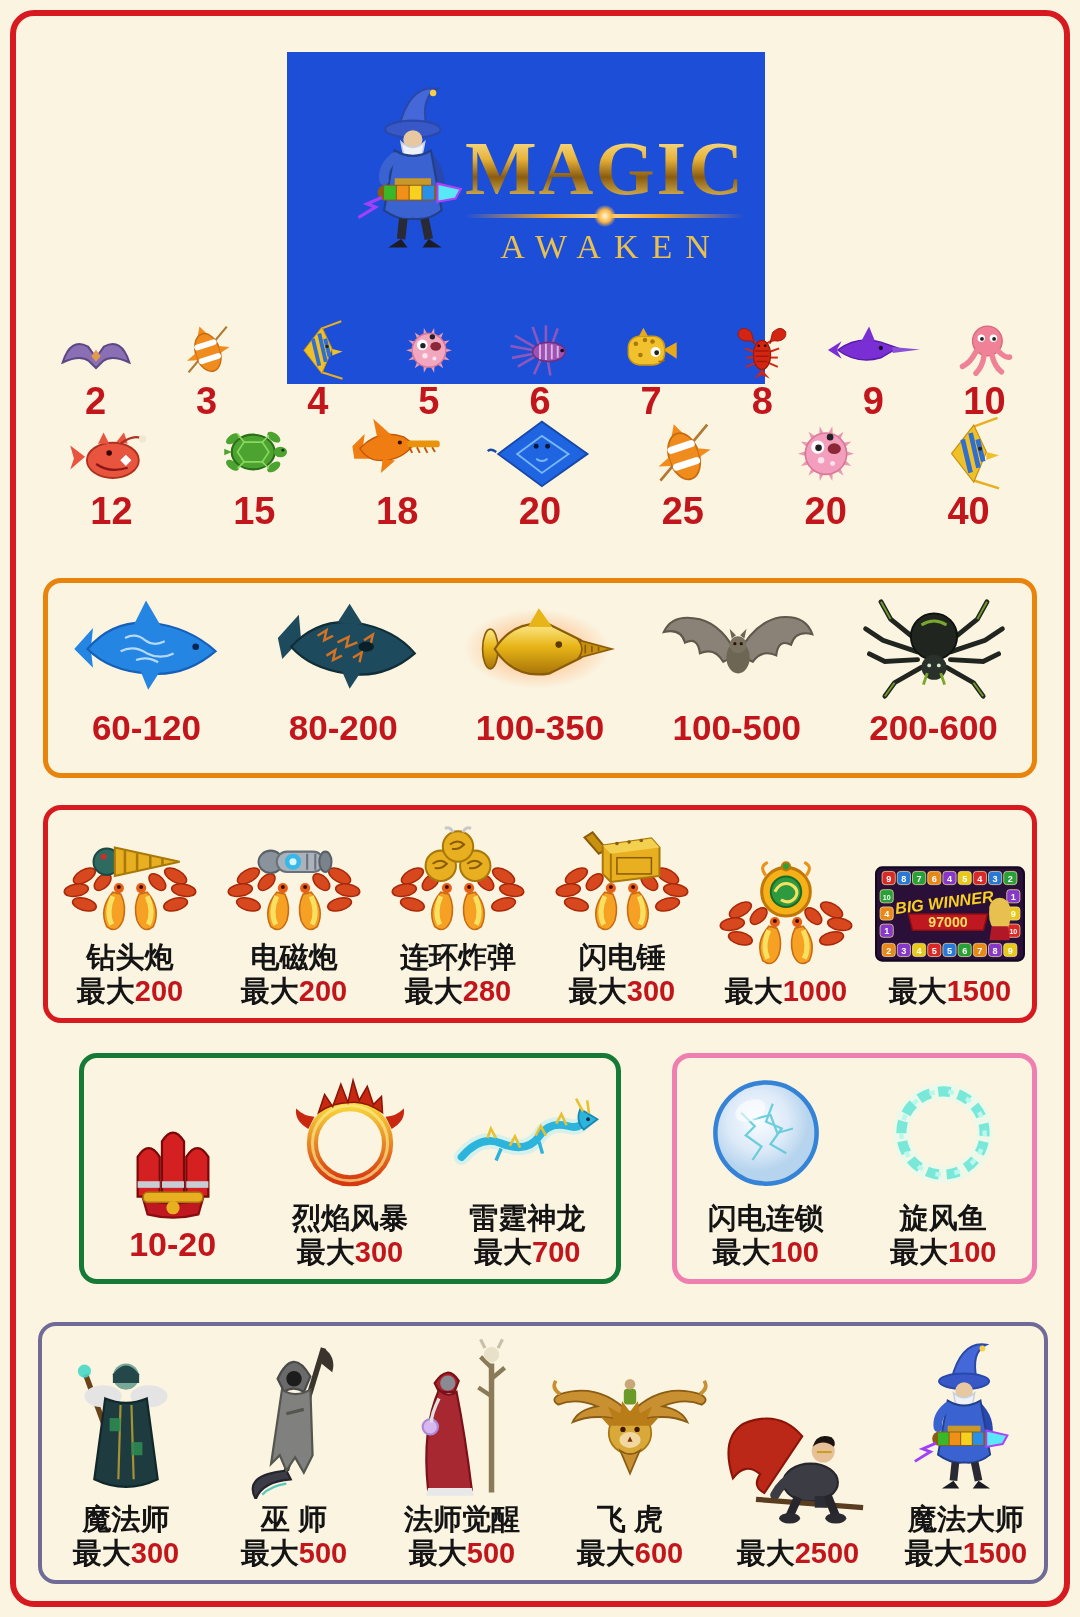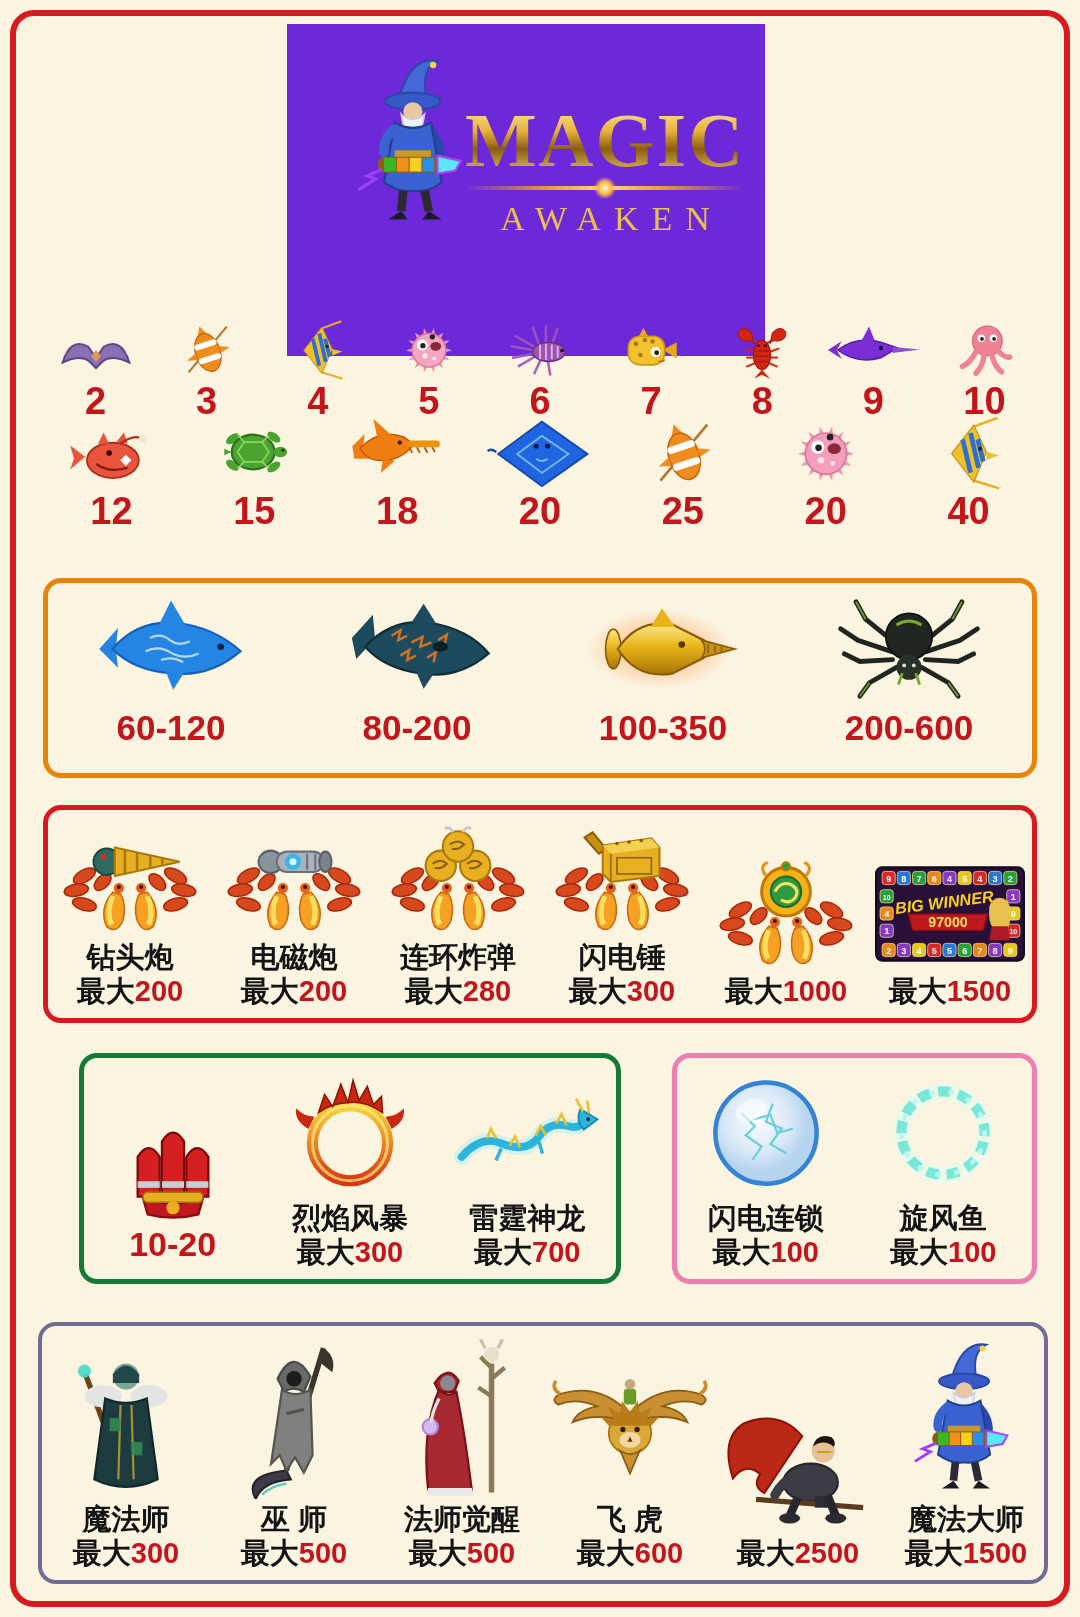--- a/index.html
+++ b/index.html
@@ -1,21 +1,21 @@
 <!DOCTYPE html>
 <html><head>
 <meta charset="utf-8">
 <style>
   html,body{margin:0;padding:0;background:#fbf4e1;}
   .page{position:relative;width:1080px;height:1617px;background:#fbf4e1;overflow:hidden;
         font-family:"Liberation Sans","DejaVu Sans",sans-serif;}
   .outer-border{position:absolute;left:10px;top:10px;right:10px;bottom:10px;
         border:6px solid #d71920;border-radius:24px;pointer-events:none;}
   
-  .banner{position:absolute;left:287px;top:24px;width:478px;height:332px;background:#6d28d9;}
+  .banner{position:absolute;left:287px;top:52px;width:478px;height:332px;background:#1d4ed8;}
   .wizard{position:absolute;left:48px;top:26px;width:160px;height:228px;}
   .logo{position:absolute;left:168px;top:78px;width:300px;text-align:center;}
   .logo-title{font-family:"Liberation Serif","DejaVu Serif",serif;font-weight:bold;
         font-size:76px;letter-spacing:2px;line-height:1;
         background:linear-gradient(180deg,#fdf0b0 0%,#e8b33a 38%,#8a5c10 62%,#f4d468 100%);
         -webkit-background-clip:text;background-clip:text;color:#e8b33a;-webkit-text-fill-color:transparent;}
   .logo-divider{position:relative;height:4px;margin:8px 10px 10px 10px;
         background:linear-gradient(90deg,rgba(232,160,48,0) 0%,#e8a030 30%,#ffd880 50%,#e8a030 70%,rgba(232,160,48,0) 100%);}
   .logo-divider .glow{position:absolute;left:50%;top:-9px;width:22px;height:22px;margin-left:-11px;border-radius:50%;
         background:radial-gradient(circle,#fff8e0 0%,#ffb840 40%,rgba(255,184,64,0) 72%);}
@@ -400,20 +400,35 @@
 <path d="M64 28 L74 11 L86 28 Z" fill="#e8b518"></path>
 <path d="M110 40 L140 48 L110 56 Q116 48 110 40 Z" fill="#c89010" stroke="#8a5c08" stroke-width="1.5"></path>
 <path d="M116 44 L116 52 M122 45 L122 51 M128 46 L128 50" stroke="#8a5c08" stroke-width="1.5"></path>
 <circle cx="92" cy="44" r="3" fill="#5c3a00"></circle>
           </svg>
         </div>
         <div class="vlabel">100-350</div>
       </div>
       <div class="cell">
         <div class="icon">
+          <svg viewBox="0 0 150 100" preserveAspectRatio="xMidYMid meet">
+            <path d="M75 56 Q62 28 40 22 Q14 16 6 34 Q22 30 26 44 Q38 38 40 54 Q54 48 62 62 Q70 58 75 56 Z" fill="#8a8276" stroke="#5f584c" stroke-width="2"></path>
+<path d="M75 56 Q92 24 116 20 Q140 18 146 36 Q130 32 126 46 Q114 40 112 56 Q98 50 90 62 Q82 58 75 56 Z" fill="#8a8276" stroke="#5f584c" stroke-width="2"></path>
+<ellipse cx="76" cy="58" rx="11" ry="15" fill="#6e6654"></ellipse>
+            <circle cx="76" cy="46" r="8" fill="#7a7260"></circle>
+<path d="M70 40 L68 31 L74 37 Z" fill="#6e6654"></path>
+            <path d="M82 40 L84 31 L78 37 Z" fill="#6e6654"></path>
+<circle cx="73" cy="45" r="1.5" fill="#2a1408"></circle>
+            <circle cx="79" cy="45" r="1.5" fill="#2a1408"></circle>
+          </svg>
+        </div>
+        <div class="vlabel">100-500</div>
+      </div>
+      <div class="cell">
+        <div class="icon">
           <svg viewBox="0 0 150 110" preserveAspectRatio="xMidYMid meet">
             <g stroke="#20261f" stroke-width="5" fill="none" stroke-linecap="round">
 <path d="M62 50 L30 24 L20 6"></path>
               <path d="M58 58 L22 46 L4 34"></path>
               <path d="M58 66 L24 68 L8 60"></path>
               <path d="M62 74 L34 90 L24 104"></path>
 <path d="M88 50 L120 24 L130 6"></path>
               <path d="M92 58 L128 46 L146 34"></path>
               <path d="M92 66 L126 68 L142 60"></path>
               <path d="M88 74 L116 90 L126 104"></path>

